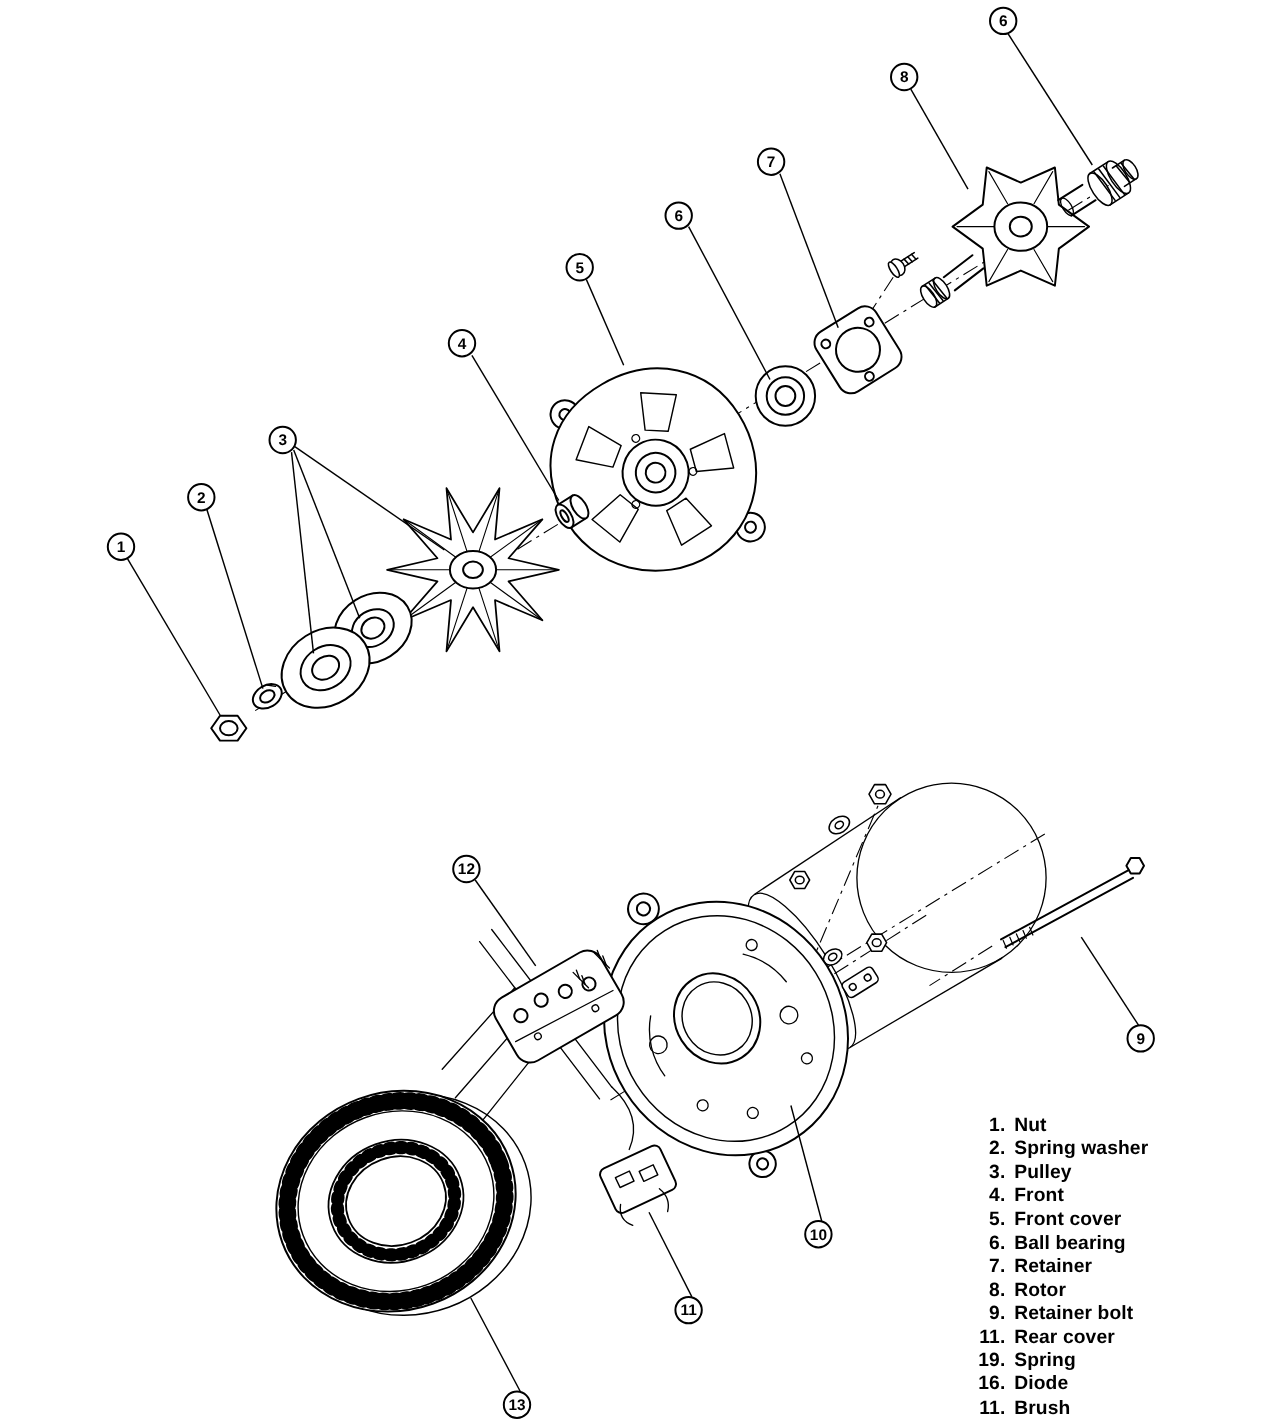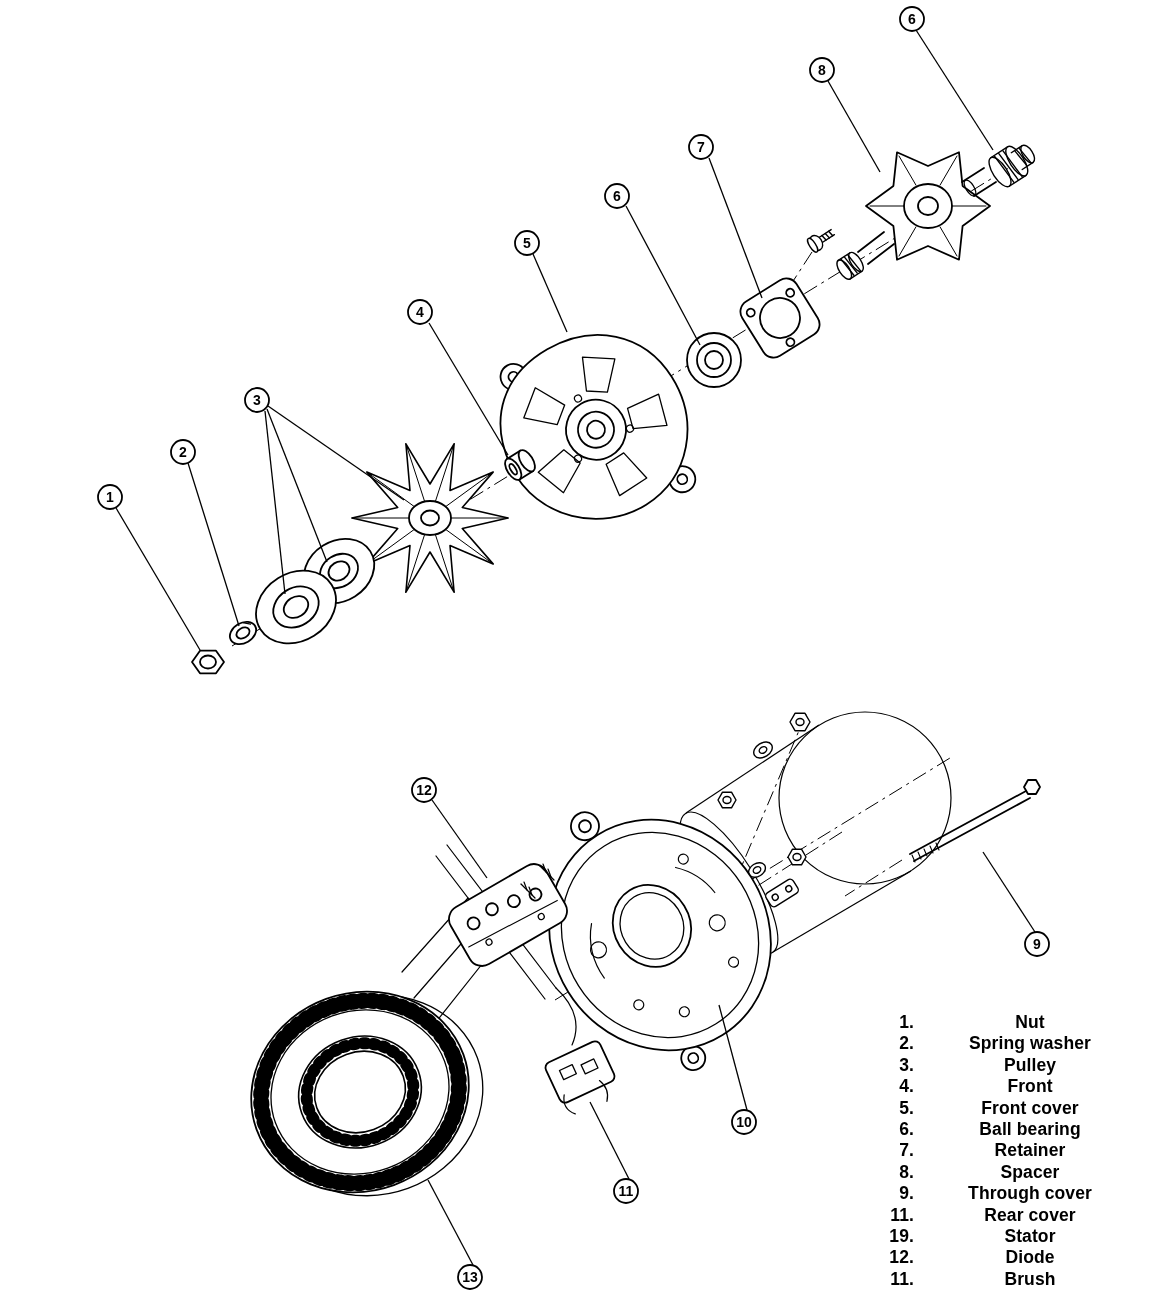--- a/index.html
+++ b/index.html
@@ -14,21 +14,21 @@
     font-family:"Liberation Sans", sans-serif;
     font-size:14px;font-weight:700;fill:#000;
   }
   .legend{
     position:absolute;left:878px;top:1012px;width:260px;
     font-size:17.5px;font-weight:700;line-height:21.4px;
     letter-spacing:0.1px;
   }
   .legend-row{display:flex;white-space:nowrap;}
   .legend-row .num{display:inline-block;width:36px;text-align:right;margin-right:8px;flex:0 0 auto;}
-  .legend-row .lbl{flex:1;text-align:center;}
+  .legend-row .lbl{flex:1;}
 </style>
 </head>
 <body>
 
 <div class="stage">
 <svg width="1152" height="1295" viewBox="0 0 1152 1295">
 
   <g stroke="#000" stroke-width="1" fill="none" stroke-dasharray="15 5 3 5">
     <line x1="232" y1="646" x2="1012" y2="166"></line>
     <line x1="812" y1="252" x2="786" y2="292"></line>
@@ -397,35 +397,35 @@
   <div class="legend-row">
       <span class="num">6.</span>
       <span class="lbl">Ball bearing</span>
     </div>
   <div class="legend-row">
       <span class="num">7.</span>
       <span class="lbl">Retainer</span>
     </div>
   <div class="legend-row">
       <span class="num">8.</span>
-      <span class="lbl">Spacer</span>
+      <span class="lbl">Rotor</span>
     </div>
   <div class="legend-row">
       <span class="num">9.</span>
-      <span class="lbl">Through cover</span>
+      <span class="lbl">Retainer bolt</span>
     </div>
   <div class="legend-row">
       <span class="num">11.</span>
       <span class="lbl">Rear cover</span>
     </div>
   <div class="legend-row">
       <span class="num">19.</span>
-      <span class="lbl">Stator</span>
-    </div>
-  <div class="legend-row">
-      <span class="num">12.</span>
+      <span class="lbl">Spring</span>
+    </div>
+  <div class="legend-row">
+      <span class="num">16.</span>
       <span class="lbl">Diode</span>
     </div>
   <div class="legend-row">
       <span class="num">11.</span>
       <span class="lbl">Brush</span>
     </div>
 </div>
 
 </body></html>

